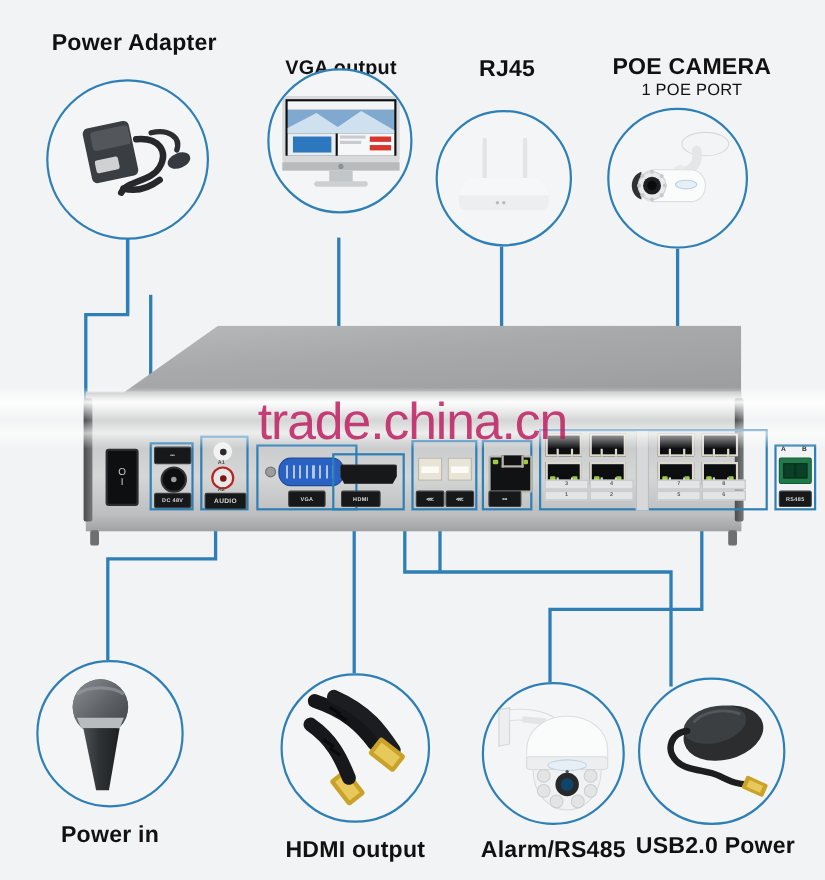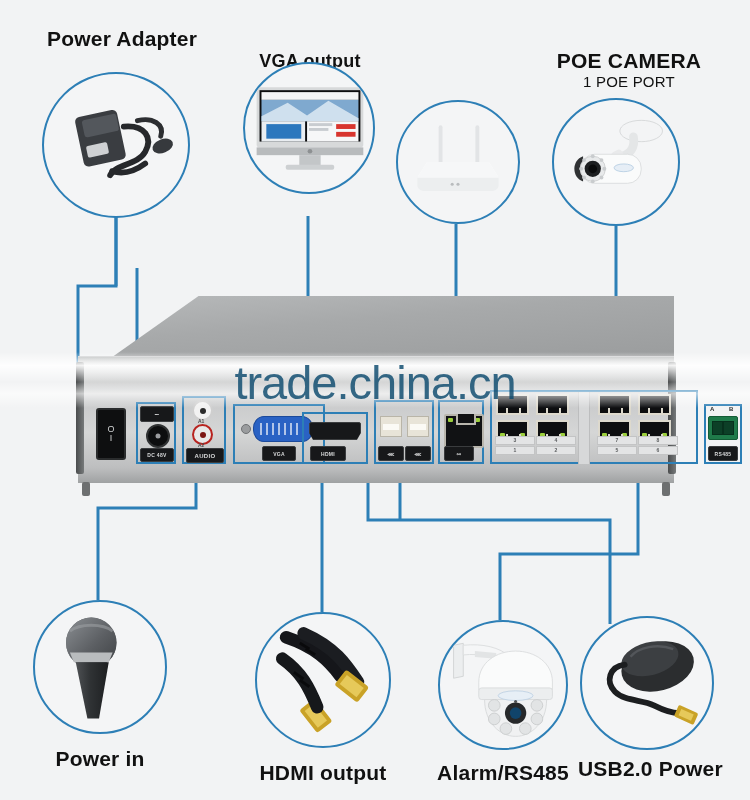--- a/index.html
+++ b/index.html
@@ -150,21 +150,21 @@
   .rs485{
     position:absolute;width:28px;height:22px;background:#1f7a4a;border:1px solid #145c36;border-radius:2px;
   }
   .rs485 .scr{position:absolute;top:4px;width:9px;height:12px;background:#0c3f27;border:1px solid #07301d;}
   .ab{position:absolute;font-size:6px;color:#2a2c2d;font-weight:700;}
 
   
   #wm{
     position:absolute;left:0;top:352px;width:750px;height:60px;
     display:flex;align-items:center;justify-content:center;
-    font-size:47px;color:#0c4a6e;opacity:.82;
+    font-size:47px;color:#be185d;opacity:.82;
     font-family:"Liberation Sans",sans-serif;font-weight:400;letter-spacing:-1px;
     pointer-events:none;
   }
   
   .band{
     position:absolute;left:0;width:750px;pointer-events:none;
     background:linear-gradient(180deg,rgba(255,255,255,0) 0%,rgba(255,255,255,.92) 45%,rgba(255,255,255,0) 100%);
   }
 </style>
 </head>
@@ -199,20 +199,21 @@
 
       <path d="M638 478 L638 554 L500 554 L500 620"></path>
       <path d="M400 478 L400 520"></path>
     </g>
   </svg>
 
   <div class="lbl" style="left:42px;top:28px;width:160px;font-size:21px;">Power Adapter</div>
 
   <div class="lbl" style="left:240px;top:8px;width:140px;font-size:18px;margin-top:44px;">VGA output</div>
 
+  <div class="lbl" style="left:406px;top:52px;width:110px;font-size:21px;">RJ45</div>
 
   <div class="lbl" style="left:538px;top:50px;width:182px;font-size:21px;">POE CAMERA</div>
   <div class="lbl sub" style="left:538px;top:74px;width:182px;">1 POE PORT</div>
 
   <div class="circle" style="left:42px;top:72px;width:148px;height:146px;">
     <svg class="art" viewBox="0 0 148 146">
       <g>
         <rect x="36" y="40" width="44" height="52" rx="5" fill="#3a3d41" transform="rotate(-12 58 66)"></rect>
         <rect x="40" y="44" width="36" height="18" rx="3" fill="#53575c" transform="rotate(-12 58 53)"></rect>
         <rect x="44" y="72" width="22" height="12" rx="2" fill="#cfd1d3" transform="rotate(-12 55 78)"></rect>

